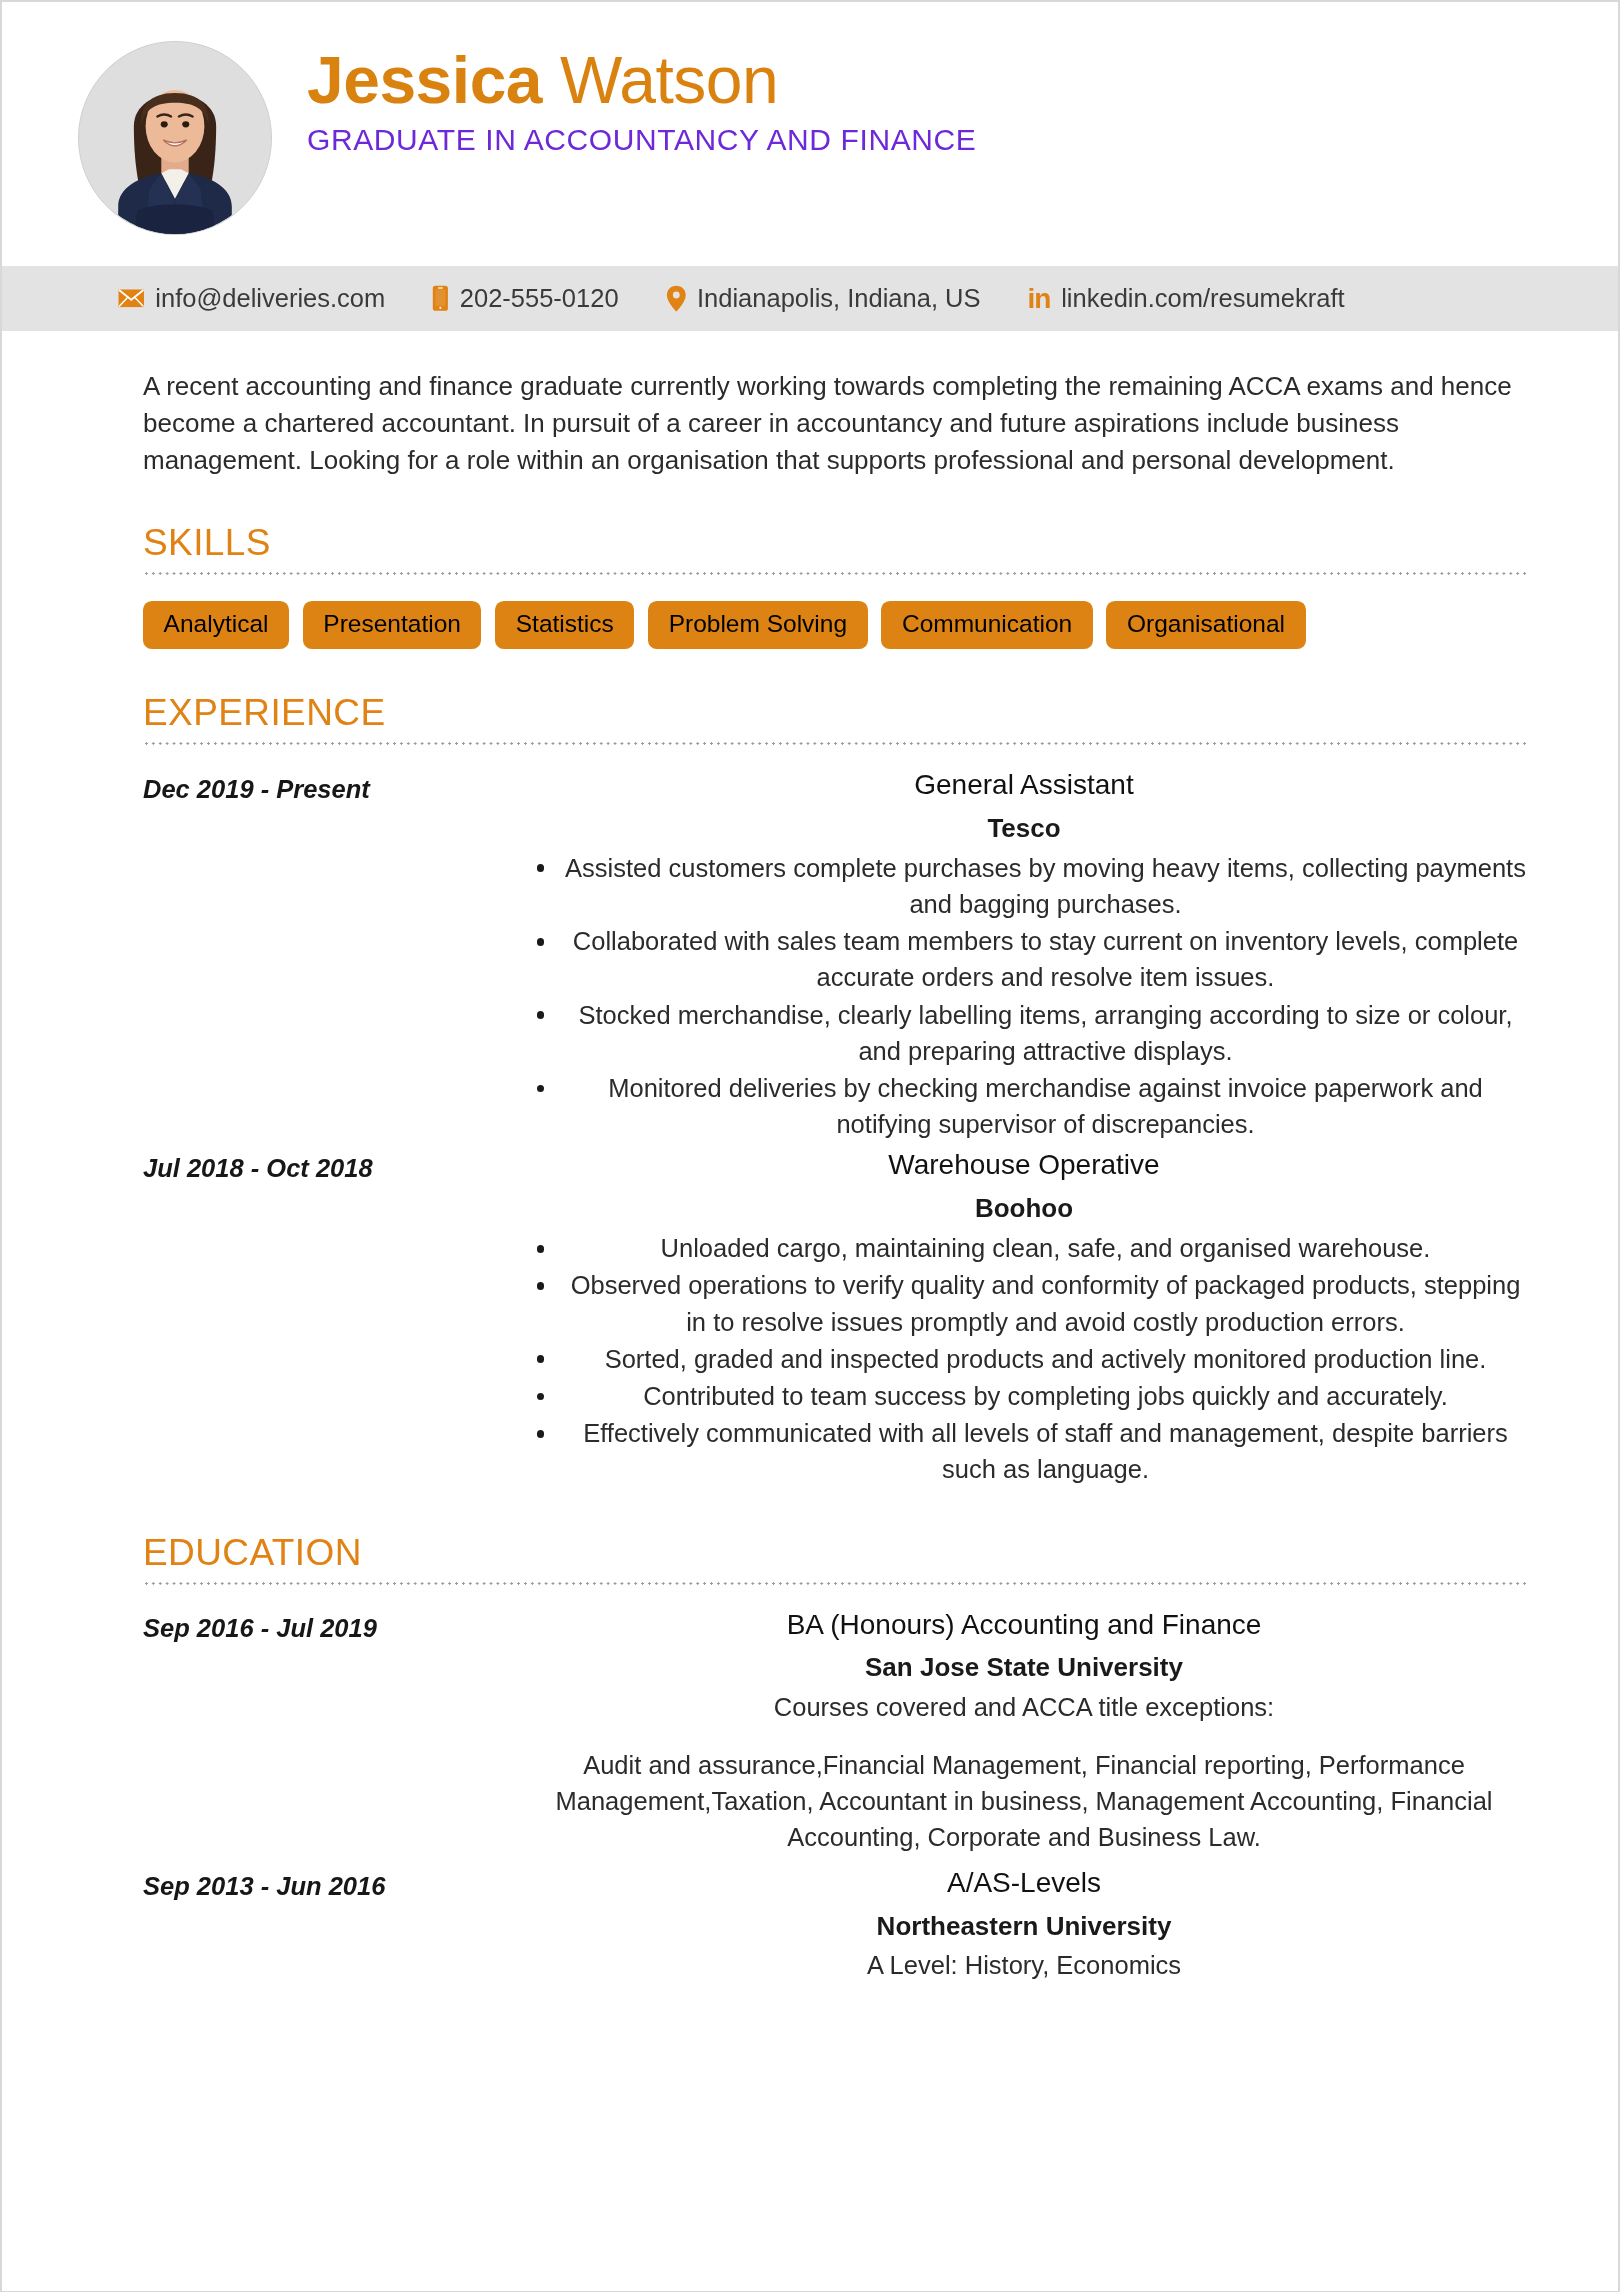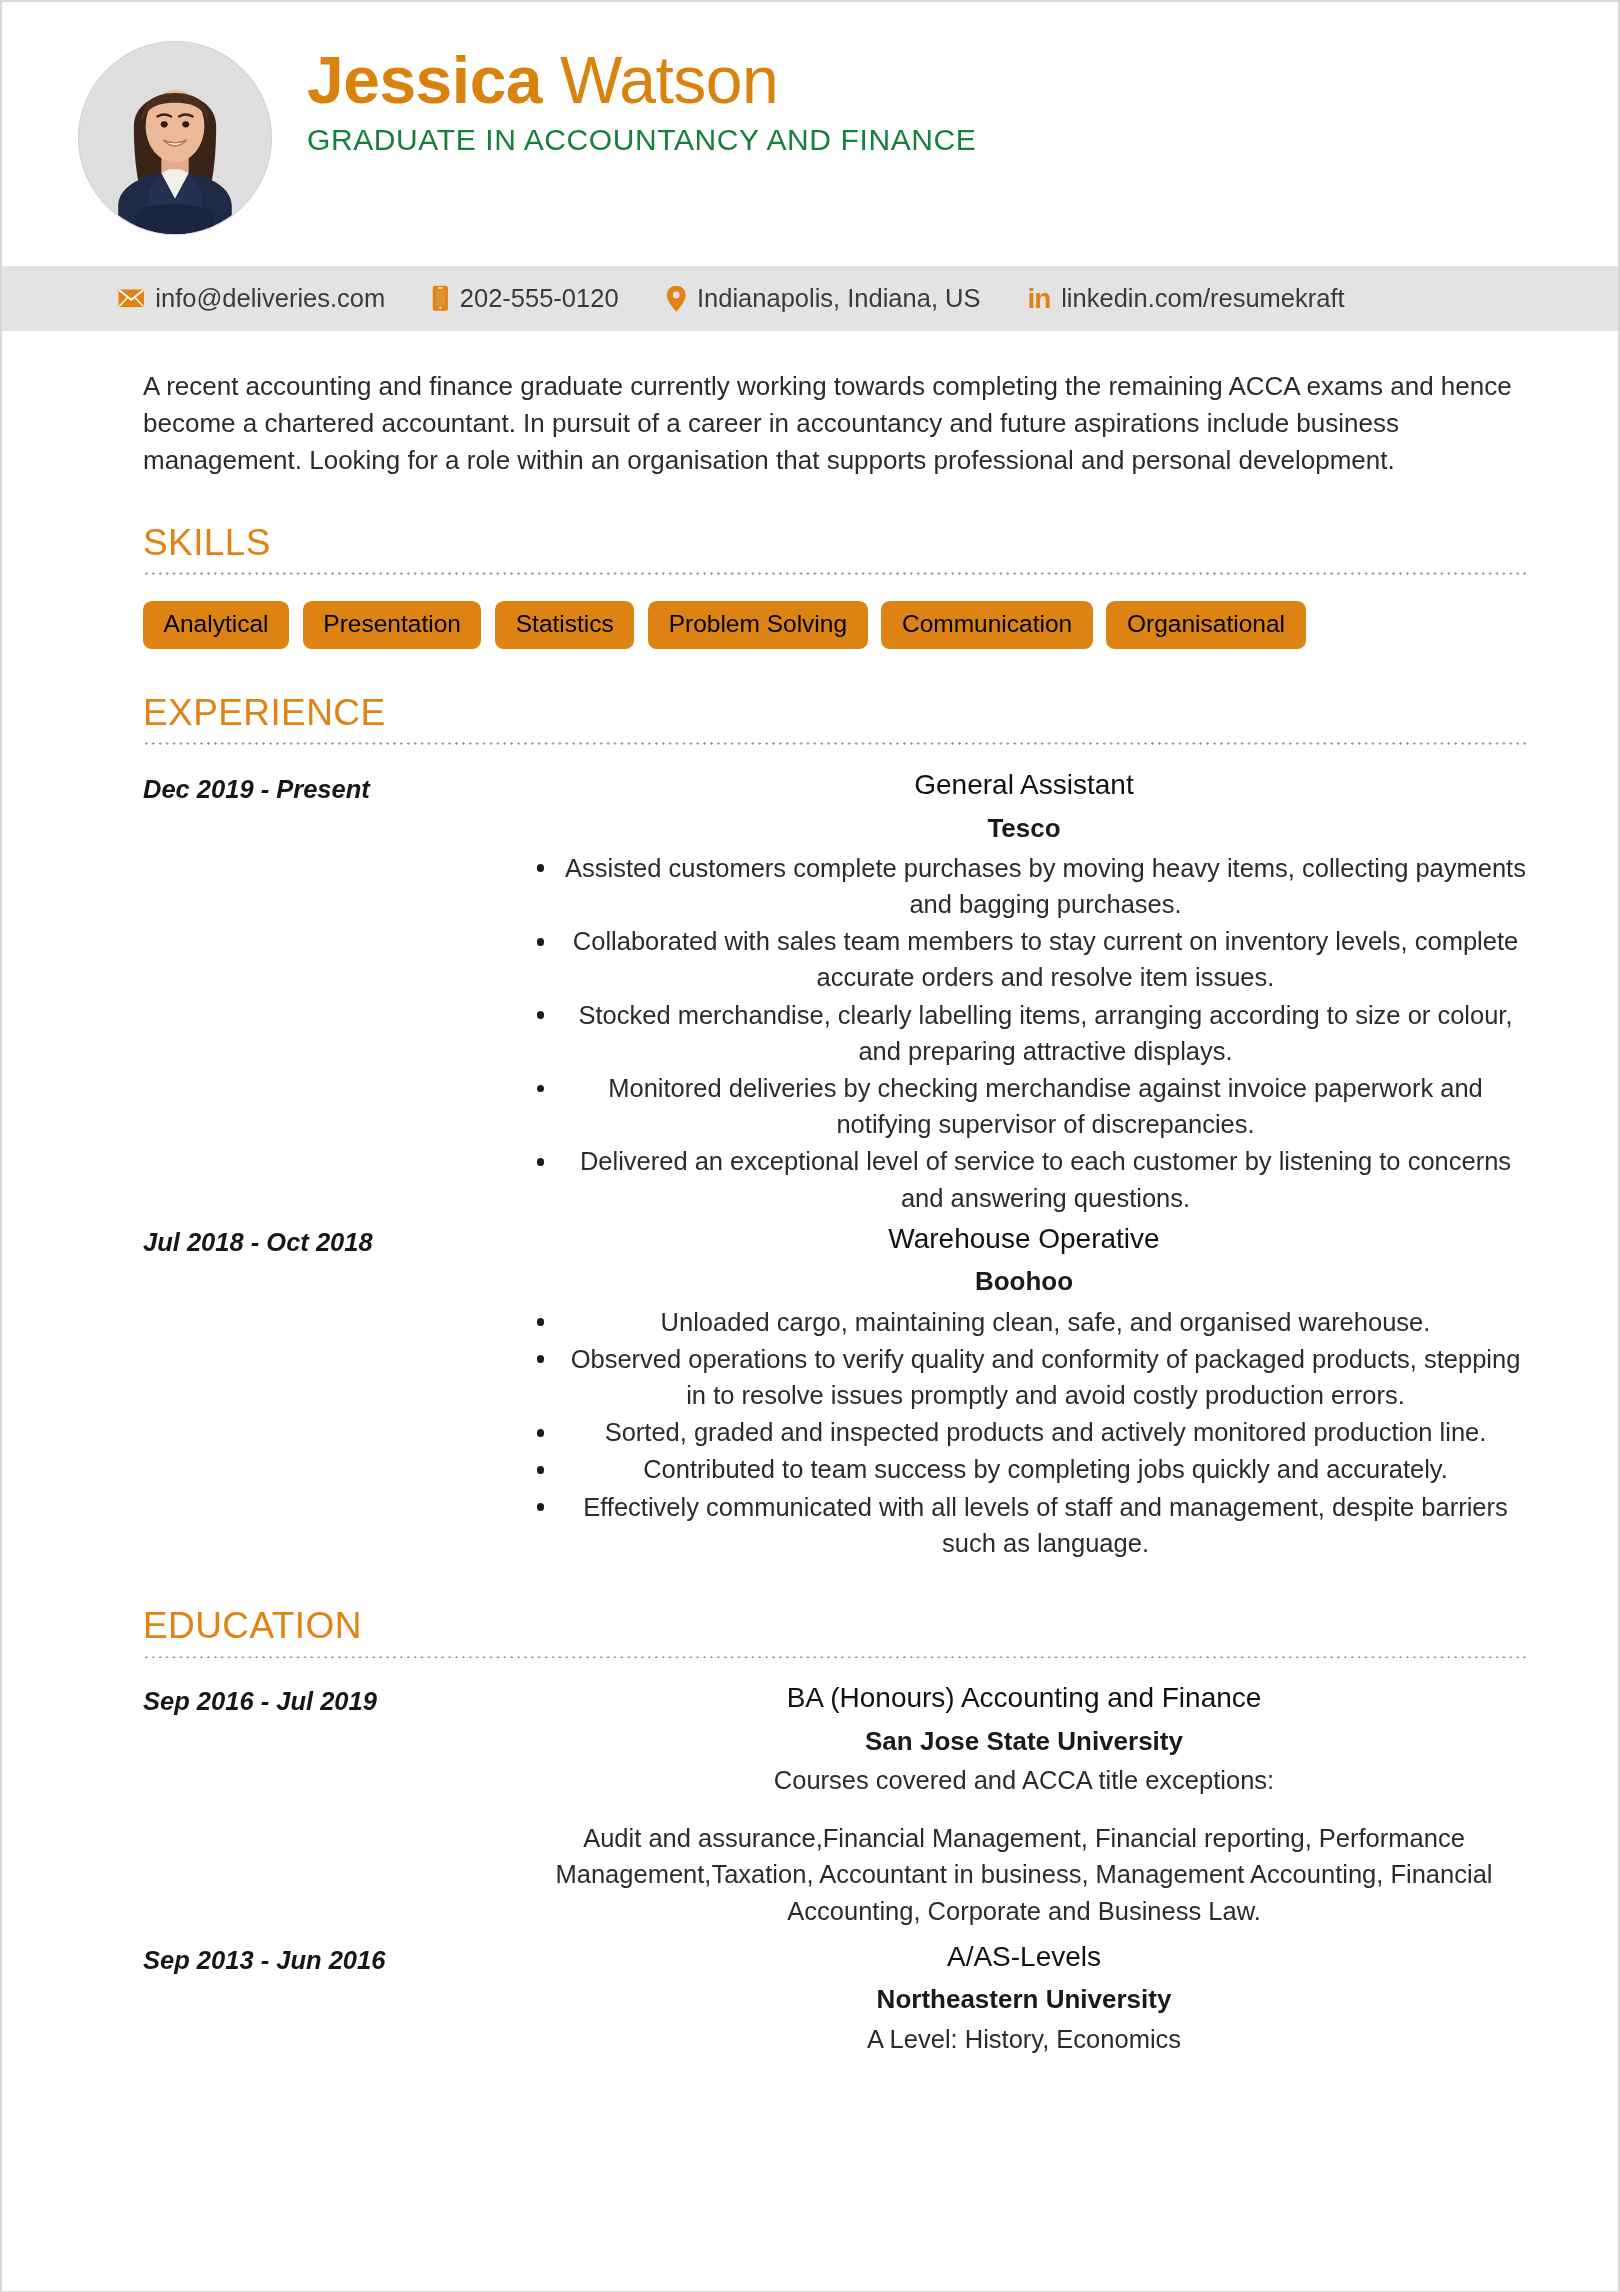--- a/index.html
+++ b/index.html
@@ -49,21 +49,21 @@
     font-weight: 400;
     letter-spacing: -0.5px;
     white-space: nowrap;
   }
   .name .first { font-weight: 700; }
   .name .last  { font-weight: 400; }
   .job-title {
     margin-top: 8.8px;
     font-size: 30px;
     letter-spacing: 0.6px;
-    color: #15803d;
+    color: #6d28d9;
     font-weight: 400;
     white-space: nowrap;
   }
 
   
   .contact-bar {
     background: #e3e3e3;
     height: 65px;
     display: flex;
     align-items: center;
@@ -335,21 +335,20 @@
         <div class="entry first-exp">
           <div class="entry-date">Dec 2019 - Present</div>
           <div class="entry-body">
             <div class="entry-role">General Assistant</div>
             <div class="entry-org">Tesco</div>
             <ul class="bullets">
               <li>Assisted customers complete purchases by moving heavy items, collecting payments and bagging purchases.</li>
               <li>Collaborated with sales team members to stay current on inventory levels, complete accurate orders and resolve item issues.</li>
               <li>Stocked merchandise, clearly labelling items, arranging according to size or colour, and preparing attractive displays.</li>
               <li>Monitored deliveries by checking merchandise against invoice paperwork and notifying supervisor of discrepancies.</li>
-              <li>Delivered an exceptional level of service to each customer by listening to concerns and answering questions.</li>
             </ul>
           </div>
         </div>
 
         <div class="entry">
           <div class="entry-date">Jul 2018 - Oct 2018</div>
           <div class="entry-body">
             <div class="entry-role">Warehouse Operative</div>
             <div class="entry-org">Boohoo</div>
             <ul class="bullets">

